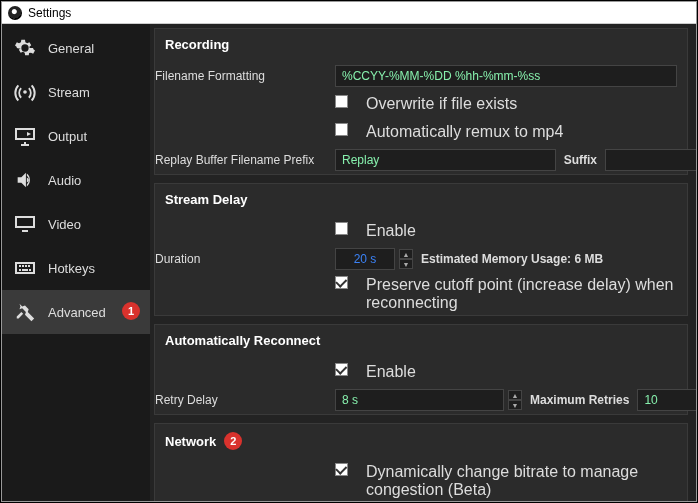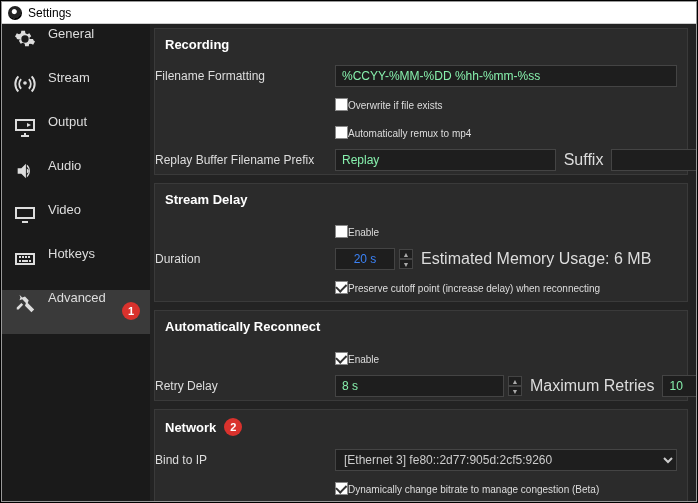--- a/index.html
+++ b/index.html
@@ -2,40 +2,40 @@
 <html><head>
 <meta charset="utf-8">
 <style>
   * { box-sizing: border-box; margin: 0; padding: 0; font-family: "Segoe UI", Tahoma, sans-serif; }
   body { background: #000; width: 698px; height: 503px; overflow: hidden; }
   .window { width: 696px; height: 501px; margin: 1px; background: #ececec; border: 1px solid #999; display: flex; flex-direction: column; }
   .titlebar { height: 22px; background: #fff; display: flex; align-items: center; padding: 0 6px; font-size: 12px; color: #000; border-bottom: 1px solid #ccc; }
   .titlebar .obs-logo { width: 14px; height: 14px; border-radius: 50%; background: radial-gradient(circle at 45% 40%, #fff 0 2px, #222 3px 7px, #000 7px); margin-right: 6px; }
   .body { flex: 1; display: flex; background: #232323; min-height: 0; }
   .sidebar { width: 148px; background: #1a1a1a; display: flex; flex-direction: column; padding-top: 2px; }
-  .sidebar-item { display: flex; align-items: flex-start; height: 44px; padding: 0 10px; color: #ddd; font-size: 13px; cursor: pointer; position: relative; }
+  .sidebar-item { display: flex; align-items: center; height: 44px; padding: 0 10px; color: #ddd; font-size: 13px; cursor: pointer; position: relative; }
   .sidebar-item.active { background: #3a3a3a; }
   .sidebar-item .icon { width: 26px; height: 26px; margin-right: 10px; display: flex; align-items: center; justify-content: center; flex-shrink: 0; }
   .sidebar-item svg { fill: #ddd; }
   .badge { position: absolute; right: 10px; top: 12px; width: 18px; height: 18px; border-radius: 50%; background: #d9322d; color: #fff; font-size: 11px; display: flex; align-items: center; justify-content: center; font-weight: bold; }
   .main { flex: 1; overflow-y: auto; background: #232323; padding-right: 4px; }
   .group { border: 1px solid #3a3a3a; margin: 4px 4px 8px 4px; background: #2b2b2b; }
   .group-title { color: #fff; font-weight: 600; font-size: 13px; padding: 8px 10px 10px 10px; display: flex; align-items: center; gap: 8px; }
   .row { display: flex; align-items: center; padding: 3px 10px 3px 0; min-height: 28px; }
   .lbl { width: 180px; text-align: left; color: #ddd; font-size: 12px; padding-right: 10px; flex-shrink: 0; }
   .controls { flex: 1; display: flex; align-items: center; gap: 8px; color: #ddd; font-size: 12px; }
   .controls.indent { margin-left: 180px; }
   input[type=text].field { background: #1e1e1e; border: 1px solid #444; color: #86efac; font-size: 12px; padding: 3px 6px; height: 22px; flex: 1; min-width: 60px; }
   select.field { background: #1e1e1e; border: 1px solid #444; color: #ccc; font-size: 12px; padding: 2px 4px; height: 22px; flex: 1; }
   .spin { display: flex; flex-direction: column; margin-left: -4px; }
   .spin div { width: 14px; height: 10px; background: #1e1e1e; border: 1px solid #444; display:flex; align-items:center; justify-content:center; font-size:7px; color:#aaa; cursor:pointer;}
-  .chk { display: flex; align-items: flex-end; gap: 0; color: #ddd; font-size: 10px; cursor: pointer; }
+  .chk { display: flex; align-items: flex-start; gap: 18px; color: #ddd; font-size: 16px; cursor: pointer; }
   .chkbox { width: 13px; height: 13px; border: 1px solid #888; background: #fff; display: inline-flex; align-items: center; justify-content: center; flex-shrink: 0; }
   .chkbox.checked::after { content: ""; width: 8px; height: 5px; border-left: 2px solid #333; border-bottom: 2px solid #333; transform: rotate(-45deg) translate(0px,-1px); }
-  .sublabel { color: #ddd; font-size: 16px; white-space: nowrap; }
+  .sublabel { color: #ddd; font-size: 12px; white-space: nowrap; font-weight: bold; }
   .badge-inline { width: 18px; height: 18px; border-radius: 50%; background: #d9322d; color: #fff; font-size: 11px; display: inline-flex; align-items: center; justify-content: center; font-weight: bold; }
   .main::-webkit-scrollbar { width: 14px; }
   .main::-webkit-scrollbar-track { background: #2b2b2b; }
   .main::-webkit-scrollbar-thumb { background: #555; border: 2px solid #2b2b2b; }
 </style>
 </head>
 <body>
 
 <div class="window">
   <div class="titlebar">
@@ -193,28 +193,20 @@
           </div>
         </div>
       </div>
 
       <div class="group">
         <div class="group-title">
           <span>Network</span>
           <span class="badge-inline">2</span>
         </div>
         <div class="row">
-          <div class="lbl">Bind to IP</div>
-          <div class="controls">
-            <select class="field">
-              <option>[Ethernet 3] fe80::2d77:905d:2cf5:9260</option>
-            </select>
-          </div>
-        </div>
-        <div class="row">
           <div class="controls indent">
             <label class="chk">
               <span class="chkbox checked"></span>
               <span>Dynamically change bitrate to manage congestion (Beta)</span>
             </label>
           </div>
         </div>
 
       </div>
 

